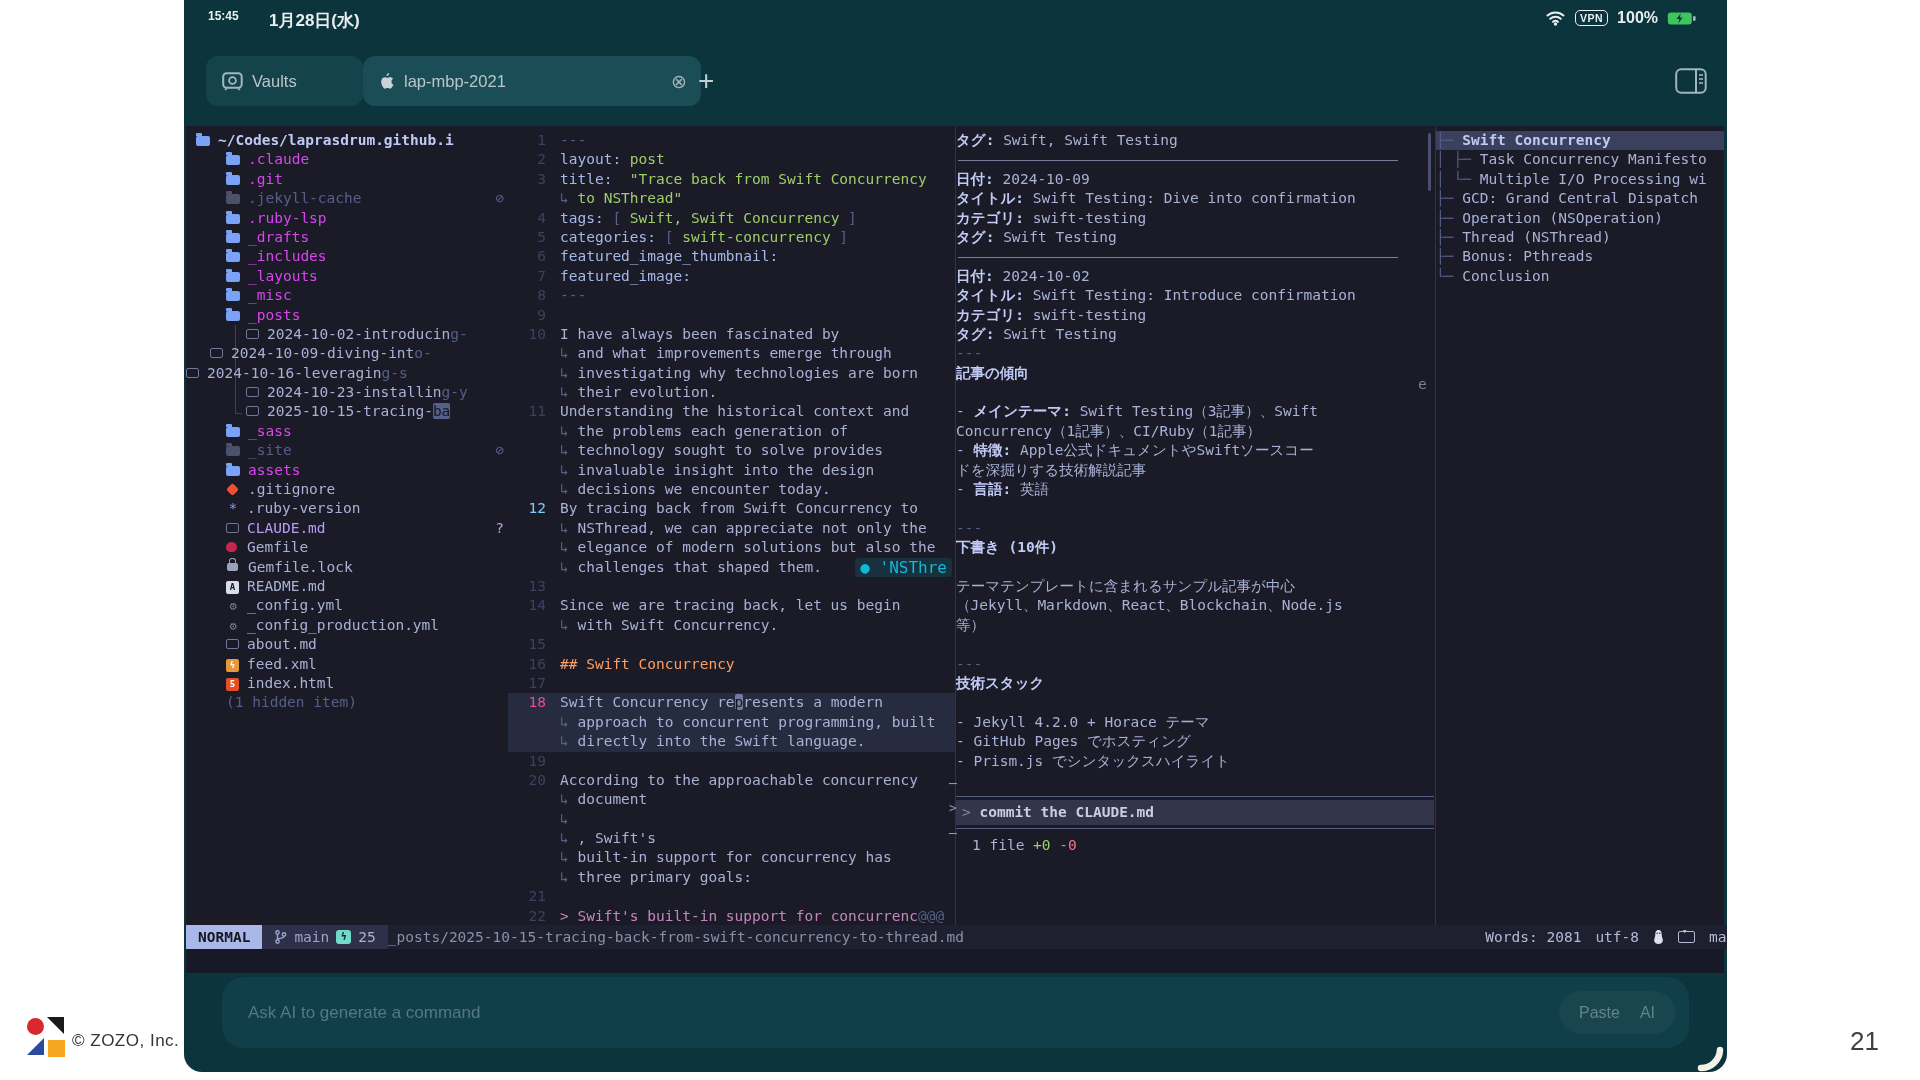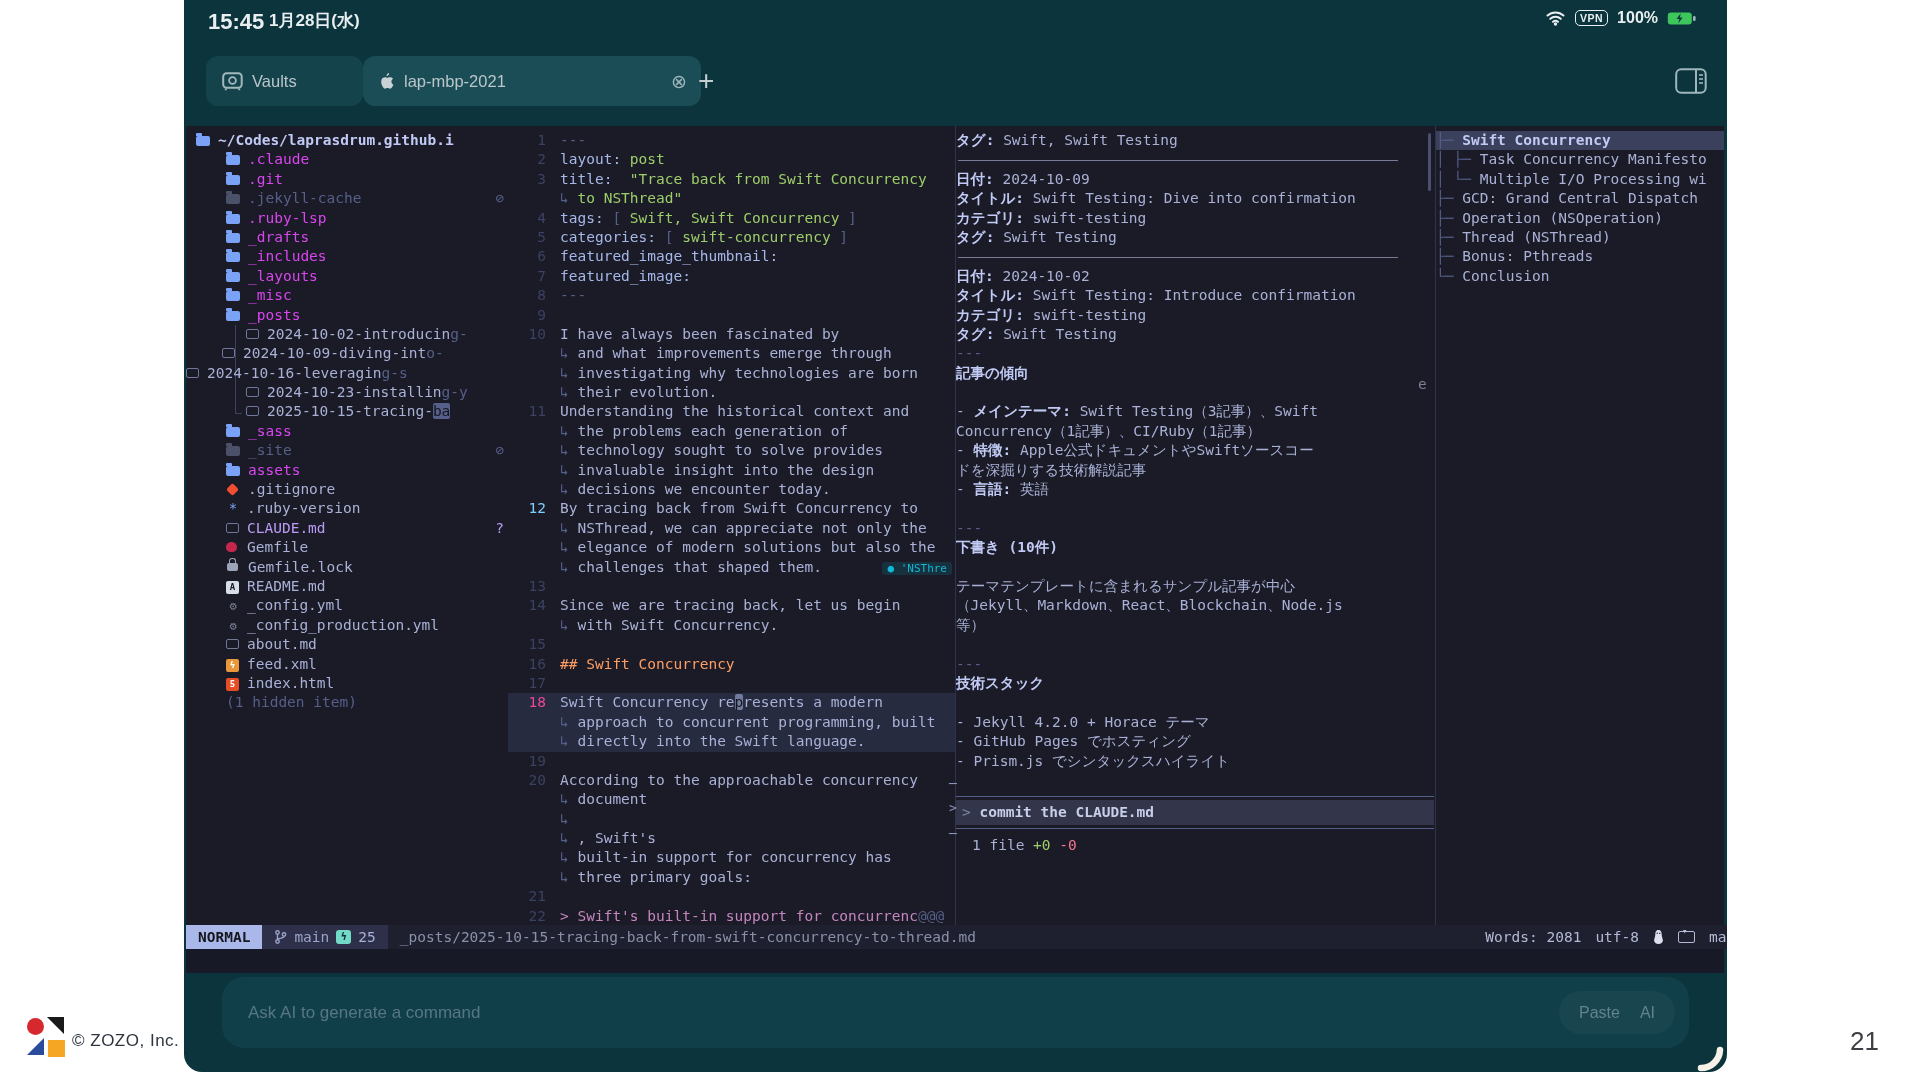--- a/index.html
+++ b/index.html
@@ -2,21 +2,21 @@
 <html><head>
 <meta charset="utf-8">
 <style>
   html,body{margin:0;padding:0;width:1920px;height:1080px;background:#ffffff;overflow:hidden;
     font-family:"Liberation Sans",sans-serif;}
   #app{position:absolute;left:184px;top:0;width:1543px;height:1072px;background:#0b343c;
     border-radius:0 0 18px 18px;overflow:hidden;}
 
   
   #statusbar{position:absolute;left:0;top:0;width:100%;height:44px;color:#e9eef0;}
-  #clock{position:absolute;left:24px;top:9px;font-size:22px;font-weight:700;}
+  #clock{position:absolute;left:24px;top:9px;font-size:12px;font-weight:700;}
   #sdate{position:absolute;left:85px;top:9px;font-size:17px;font-weight:700;}
   #stat-right{position:absolute;right:30px;top:9px;display:flex;align-items:center;gap:9px;}
   .vpnbadge{border:1.7px solid #e9eef0;border-radius:5px;font-size:10.5px;font-weight:700;
     padding:1px 4px;letter-spacing:.5px;}
   .batpct{font-size:16px;font-weight:600;}
 
   
   #tabbar{position:absolute;left:0;top:50px;width:100%;height:62px;}
   .tbtn{position:absolute;top:6px;height:50px;border-radius:12px;display:flex;align-items:center;
     color:#b9c6ca;font-size:16.5px;}
@@ -42,21 +42,21 @@
   .sg{display:inline;}
   .rgt{position:absolute;right:4px;top:0;}
 
   
   .d{color:#565f89;} .f{color:#a9b1d6;} .k{color:#a6b8e8;} .g{color:#9ece6a;}
   .o{color:#ff9e64;} .p{color:#c586c0;} .wb{color:#c0caf5;font-weight:700;}
   .fb{color:#d946ef;} .pu{color:#bb9af7;} .r2{color:#f7768e;}
   .arr{color:#565f89;}
   .chip{background:#565f89;color:#16161e;border-radius:2px;}
   .cb{background:#707a9e;color:#16161e;border-radius:2px;}
-  .diag{color:#0fb9d7;background:rgba(15,185,215,.14);padding:0 5px;border-radius:3px;font-size:11px;}
+  .diag{color:#0fb9d7;background:rgba(15,185,215,.14);padding:0 5px;border-radius:3px;font-size:16px;}
   .cur{background:#262b40;}
   .hl{background:#3b415c;}
   .tc{color:#565f89;}
 
   
   .lnum{display:inline-block;width:38px;text-align:right;margin-right:14px;color:#3b4261;}
   .n-cy{color:#7dcfff;} .n-wh{color:#ec4899;}
 
   
   .ic-fo{display:inline-block;width:14px;height:10px;background:#7aa2f7;border-radius:2px;
@@ -104,21 +104,21 @@
   
   #statusline{position:absolute;left:2px;top:925px;width:1730px;height:24px;background:#1e2030;
     display:flex;align-items:center;font-family:"DejaVu Sans Mono",monospace;font-size:14.5px;}
   .slchip{height:24px;line-height:24px;padding:0 12px;font-weight:700;}
   #modechip{background:#a9b8e8;color:#16161e;}
   #slseg{background:#2d3048;height:24px;line-height:24px;display:flex;align-items:center;
     padding:0 12px;gap:7px;color:#9aa3c8;}
   .bufchip{display:inline-block;width:15px;height:14px;background:#73daca;color:#103237;
     border-radius:3px;font-size:10px;line-height:14px;text-align:center;font-weight:700;}
   #bufcount{color:#a9b1d6;}
-  #slpath{color:#8a90a8;margin-left:12px;}
+  #slpath{color:#8a90a8;}
   #sl-right{margin-left:auto;display:flex;align-items:center;gap:14px;color:#b4bad6;}
   .mdic{display:inline-block;width:15px;height:10px;border:1px solid #b4bad6;border-radius:2px;
     position:relative;}
   .mdic::before{content:"▾";position:absolute;left:3px;top:-6px;font-size:9px;color:#b4bad6;}
   #pctchip{background:#343a54;color:#aab2d0;}
   #poschip{background:#a9b8e8;color:#16161e;}
   #cmdstrip{position:absolute;left:2px;top:949px;width:1538px;height:24px;background:#181926;}
 
   
   #aibar{position:absolute;left:38px;top:977px;width:1467px;height:71px;background:#113f49;
@@ -201,21 +201,21 @@
         <div class="row" style="padding-left: 40px;"><span class="sg ic-fo"></span><span class="sg fb">.claude</span></div>
         <div class="row" style="padding-left: 40px;"><span class="sg ic-fo"></span><span class="sg fb">.git</span></div>
         <div class="row" style="padding-left: 40px;"><span class="sg ic-fo dm"></span><span class="sg d">.jekyll-cache</span><span class="rgt"><span class="sg d">⊘</span></span></div>
         <div class="row" style="padding-left: 40px;"><span class="sg ic-fo"></span><span class="sg fb">.ruby-lsp</span></div>
         <div class="row" style="padding-left: 40px;"><span class="sg ic-fo"></span><span class="sg fb">_drafts</span></div>
         <div class="row" style="padding-left: 40px;"><span class="sg ic-fo"></span><span class="sg fb">_includes</span></div>
         <div class="row" style="padding-left: 40px;"><span class="sg ic-fo"></span><span class="sg fb">_layouts</span></div>
         <div class="row" style="padding-left: 40px;"><span class="sg ic-fo"></span><span class="sg fb">_misc</span></div>
         <div class="row" style="padding-left: 40px;"><span class="sg ic-fo op"></span><span class="sg fb">_posts</span></div>
         <div class="row" style="padding-left: 60px;"><span class="sg ic-md"></span><span class="sg f">2024-10-02-introducin</span><span class="sg d">g-</span></div>
-        <div class="row" style="padding-left: 36px;"><span class="sg ic-md"></span><span class="sg f">2024-10-09-diving-int</span><span class="sg d">o-</span></div>
+        <div class="row" style="padding-left: 24px;"><span class="sg ic-md"></span><span class="sg f">2024-10-09-diving-int</span><span class="sg d">o-</span></div>
         <div class="row" style=""><span class="sg ic-md"></span><span class="sg f">2024-10-16-leveragin</span><span class="sg d">g-s</span></div>
         <div class="row" style="padding-left: 60px;"><span class="sg ic-md"></span><span class="sg f">2024-10-23-installin</span><span class="sg d">g-y</span></div>
         <div class="row" style="padding-left: 60px;"><span class="sg ic-md"></span><span class="sg f">2025-10-15-tracing-</span><span class="sg chip">ba</span></div>
         <div class="row" style="padding-left: 40px;"><span class="sg ic-fo"></span><span class="sg fb">_sass</span></div>
         <div class="row" style="padding-left: 40px;"><span class="sg ic-fo dm"></span><span class="sg d">_site</span><span class="rgt"><span class="sg d">⊘</span></span></div>
         <div class="row" style="padding-left: 40px;"><span class="sg ic-fo"></span><span class="sg fb">assets</span></div>
         <div class="row" style="padding-left: 40px;"><span class="sg ic-git"></span><span class="sg f">.gitignore</span></div>
         <div class="row" style="padding-left: 40px;"><span class="sg ic-t st">*</span><span class="sg f">.ruby-version</span></div>
         <div class="row" style="padding-left: 40px;"><span class="sg ic-md"></span><span class="sg pu">CLAUDE.md</span><span class="rgt"><span class="sg pu">?</span></span></div>
         <div class="row" style="padding-left: 40px;"><span class="sg ic-gem"></span><span class="sg f">Gemfile</span></div>

